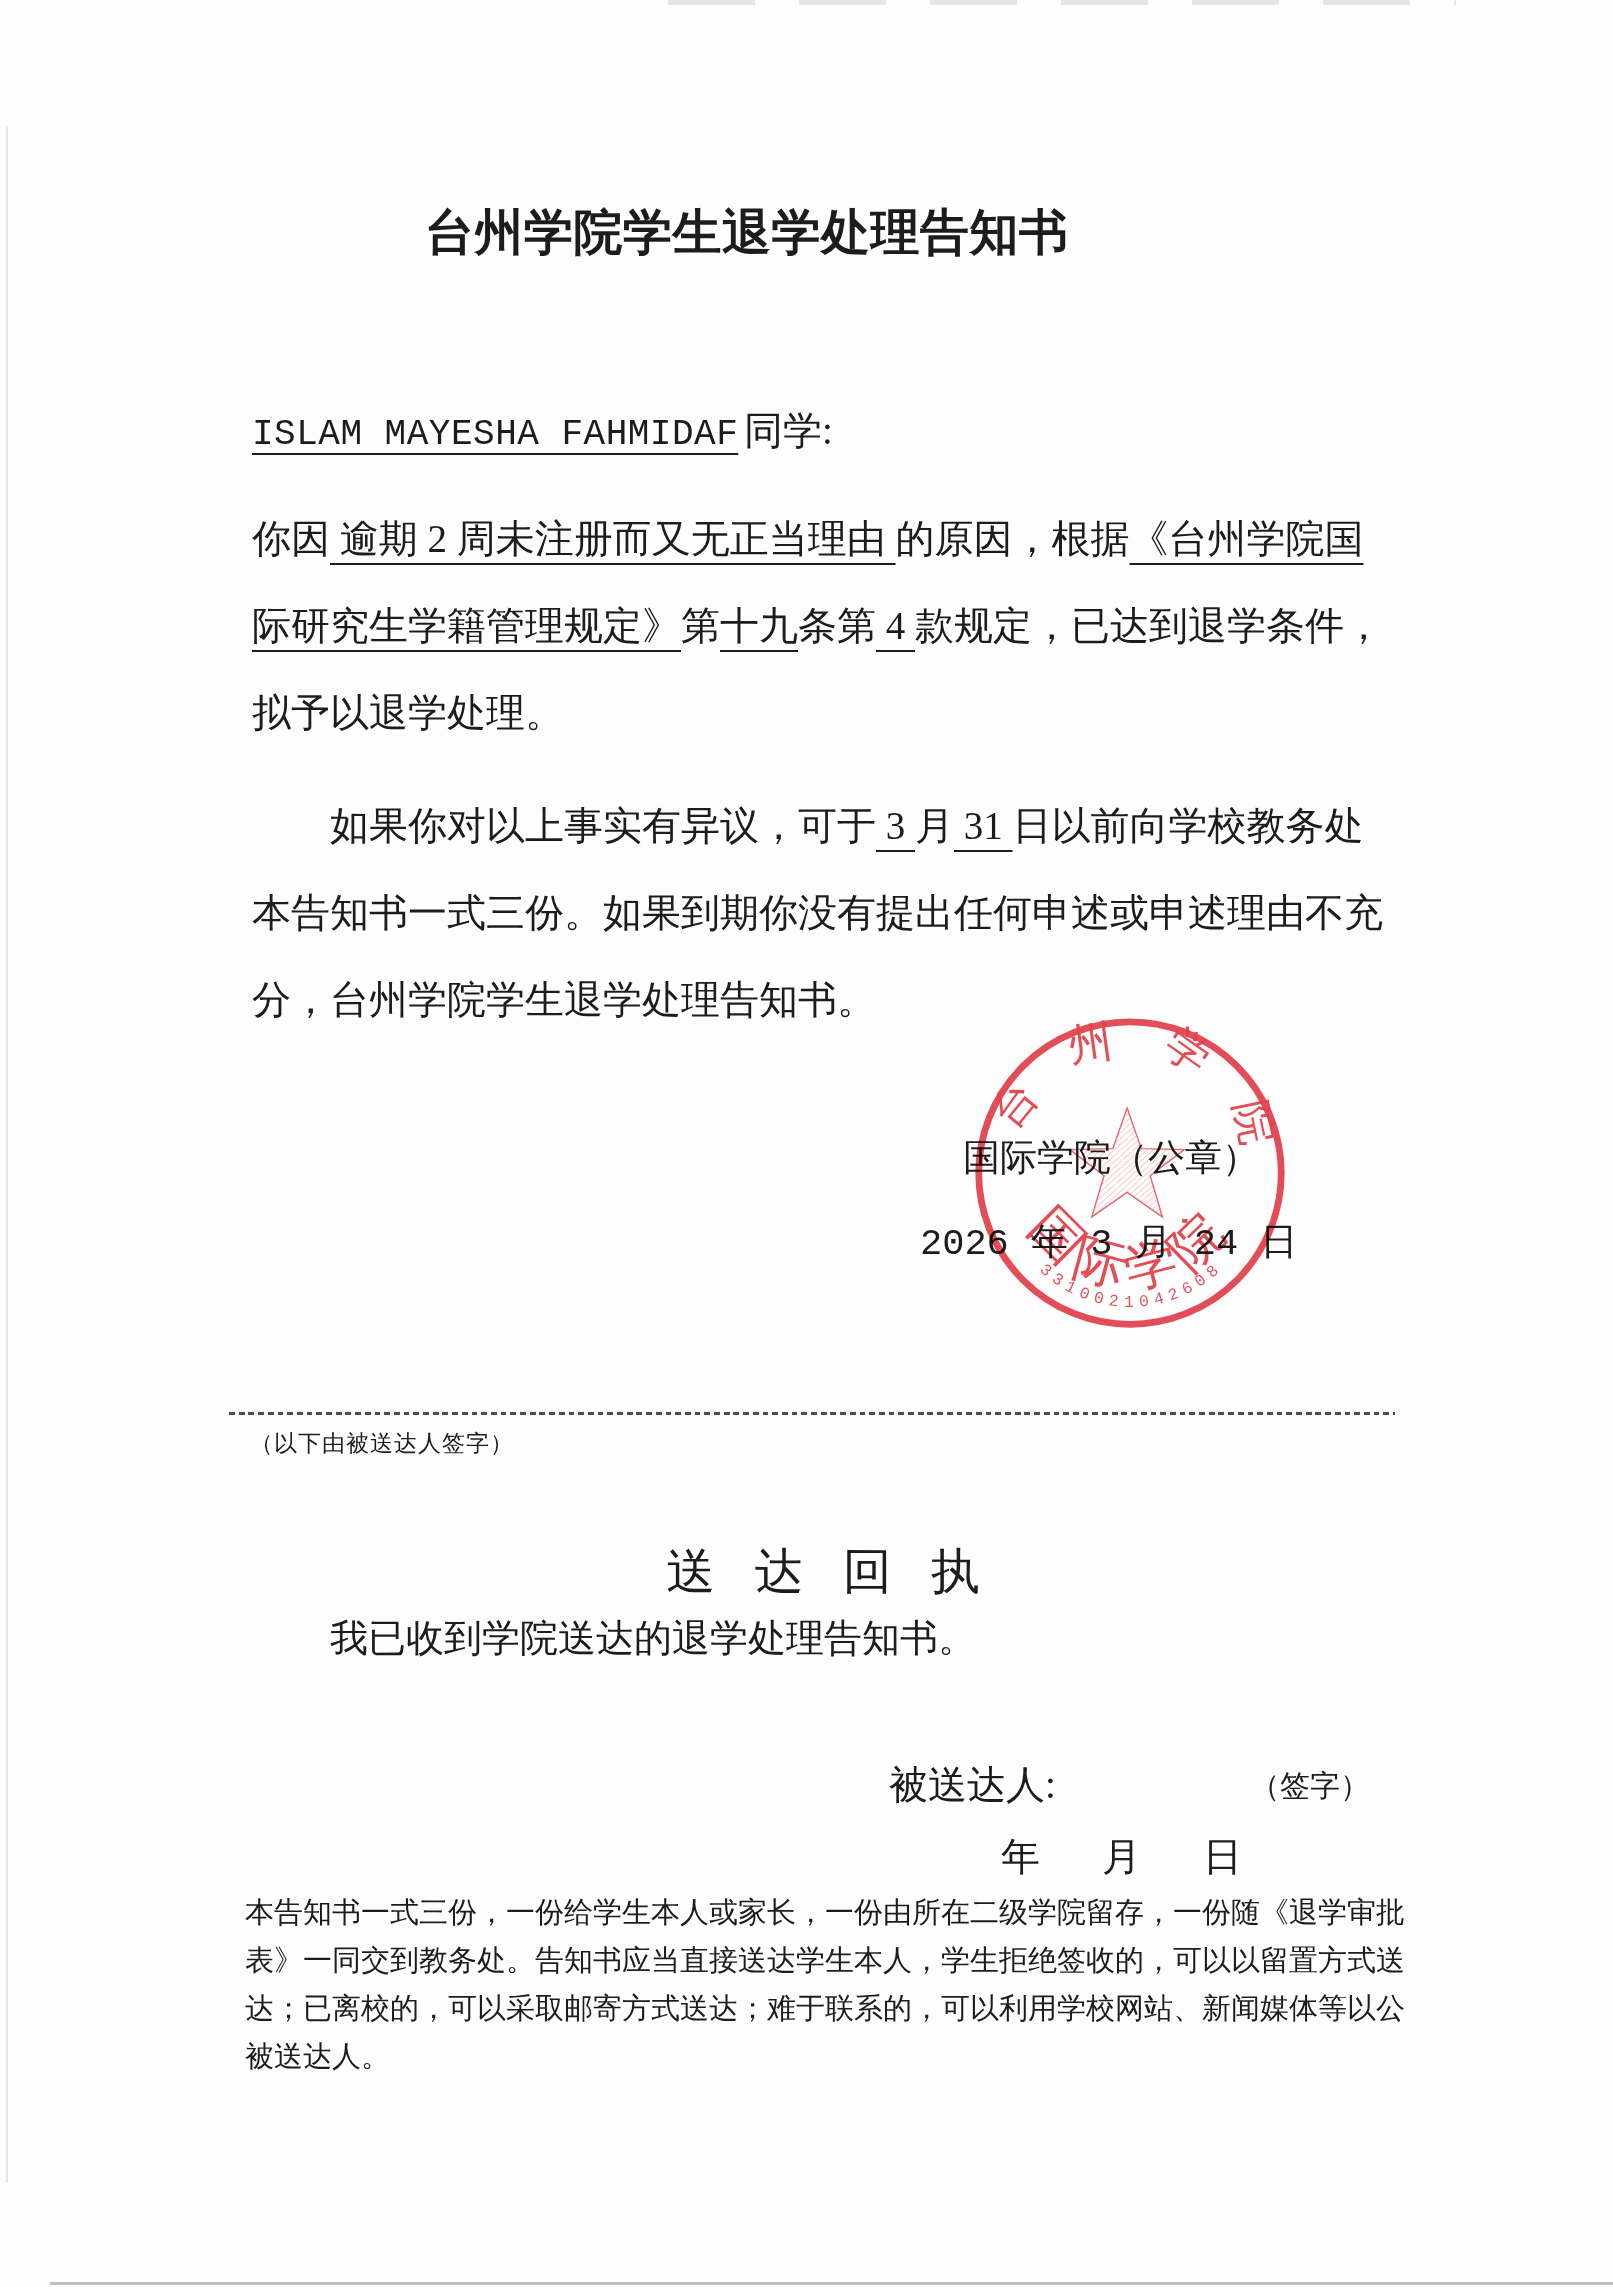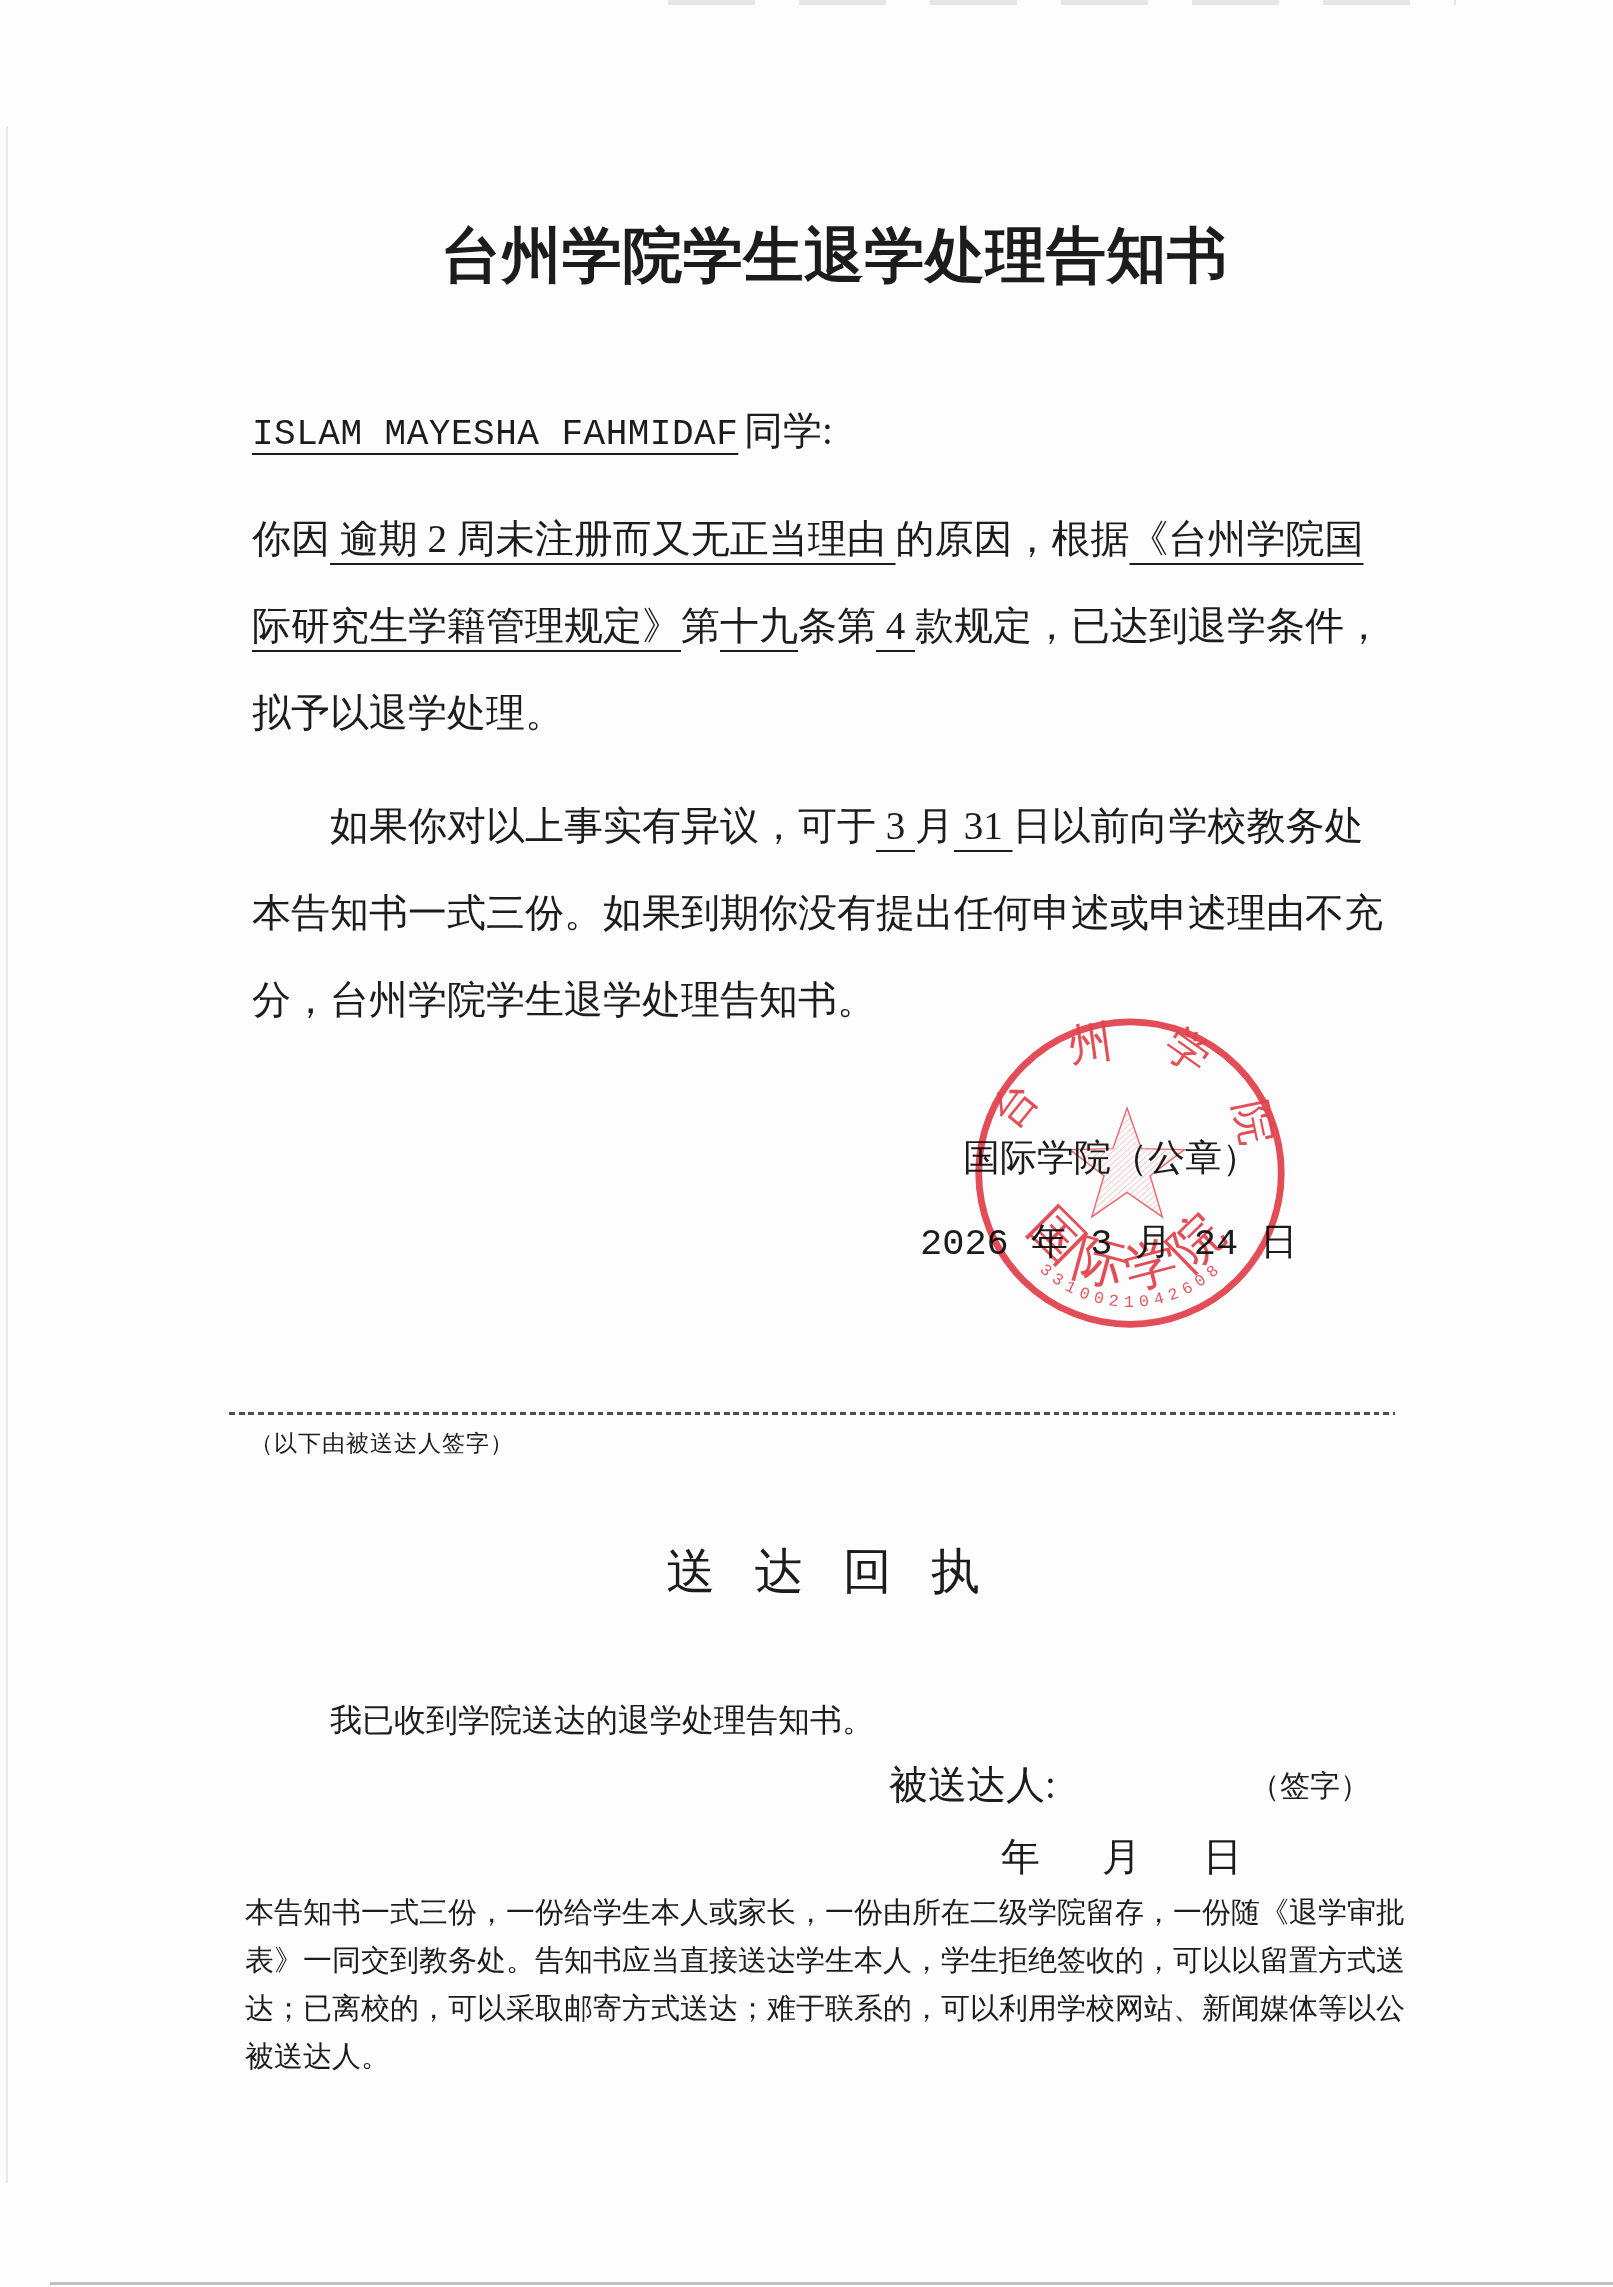--- a/index.html
+++ b/index.html
@@ -10,23 +10,23 @@
     color:#1c1c1c;
   }
   
   .artifact { position:absolute; pointer-events:none; }
   .top-smudge { left:668px; top:0; width:788px; height:4.9px; opacity:.35;
     background:repeating-linear-gradient(90deg,#b9b9b9 0 87px, transparent 87px 131px); }
   .left-edge { left:5.8px; top:126px; width:1.9px; height:2057px; background:#cfcfcf; opacity:.45; }
   .bottom-edge { left:50px; top:2282px; width:1563px; height:2.9px; background:#8f8f8f; opacity:.55; }
 
   .title {
-    position:absolute; left:425px; top:200px; margin:16px;
+    position:absolute; left:425px; top:200px; margin:0;
     font-family:"Liberation Sans","DejaVu Sans",sans-serif;
-    font-weight:700; font-size:60px; letter-spacing:0.5px; white-space:nowrap;
+    font-weight:700; font-size:49px; letter-spacing:0.5px; white-space:nowrap;
   }
   .greeting { position:absolute; left:252px; top:404px; font-size:39px; white-space:nowrap; }
   .greeting .name {
     font-family:"Liberation Mono","DejaVu Sans Mono",monospace;
     font-size:36px; letter-spacing:0.5px;
     text-decoration:underline; text-decoration-thickness:2.4px; text-underline-offset:8.7px;
     padding-right:5.8px;
   }
   .para { position:absolute; left:252px; width:1155px; font-size:39px; }
   .p1 { top:495px; }
@@ -50,21 +50,21 @@
     fill:var(--seal-color,#e2333f); letter-spacing:8px; opacity:.95; }
   .seal-serial { font-family:"Liberation Mono","DejaVu Sans Mono",monospace; font-size:17px;
     fill:var(--seal-color,#e2333f); letter-spacing:6px; opacity:.9; }
 
   .divider { position:absolute; left:229px; top:1412px; width:1166px; height:3.4px; opacity:.85;
     background:repeating-linear-gradient(90deg,#2e2e2e 0 5.8px, transparent 5.8px 9.7px); }
   .divider-note { position:absolute; left:250px; top:1428px; font-size:23px; letter-spacing:1px; }
 
   .receipt-title { position:absolute; left:0; top:1523px; width:1614px; margin:16px;
     text-align:center; font-size:49px; font-weight:400; word-spacing:27px; white-space:nowrap; }
-  .receipt-body { position:absolute; left:330px; top:1699px; font-size:32px; white-space:nowrap; }
+  .receipt-body { position:absolute; left:330px; top:1613px; font-size:38px; white-space:nowrap; }
   .signer-label { position:absolute; left:889px; top:1758px; font-size:39px; white-space:nowrap; }
   .sign-hint { position:absolute; left:1250px; top:1766px; font-size:30px; white-space:nowrap; }
   .ymd { position:absolute; left:1001px; top:1830px; font-size:39px; display:flex; gap:62px; }
 
   .footer { position:absolute; left:245px; top:1888px; width:1164px;
     font-size:29px; line-height:48px; }
   .footer .fline { white-space:nowrap; }
 </style>
 </head>
 <body>

